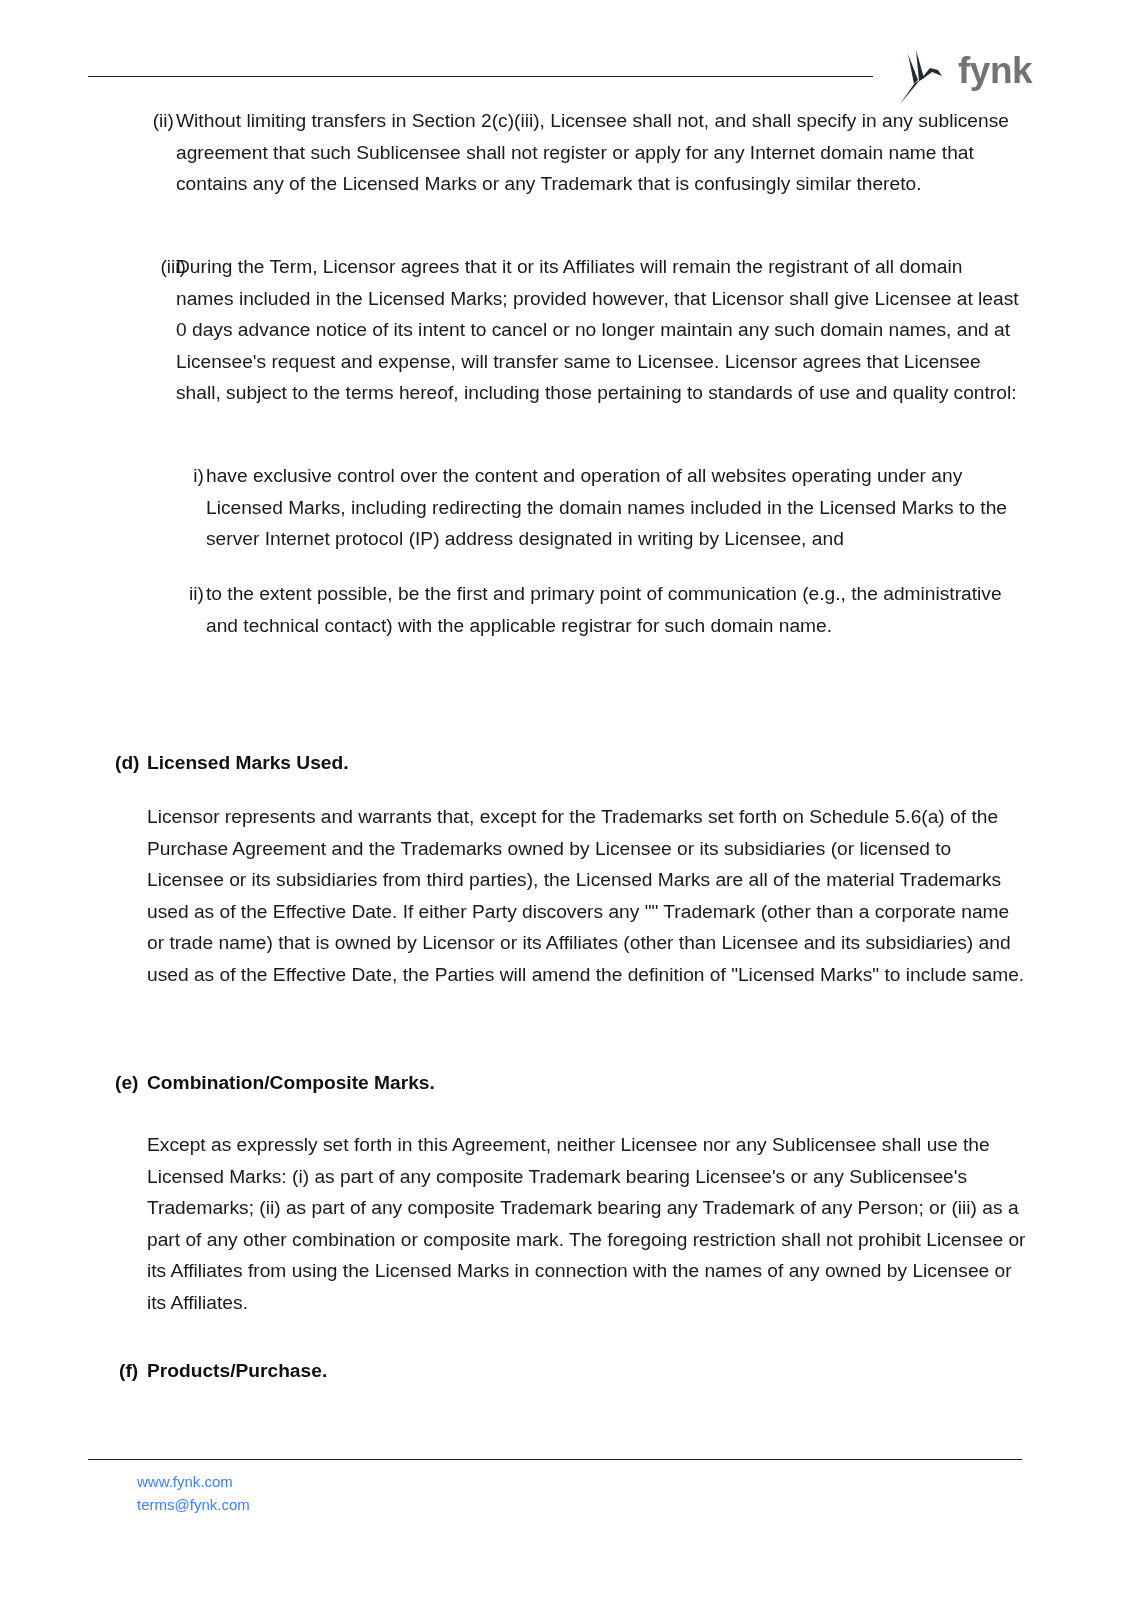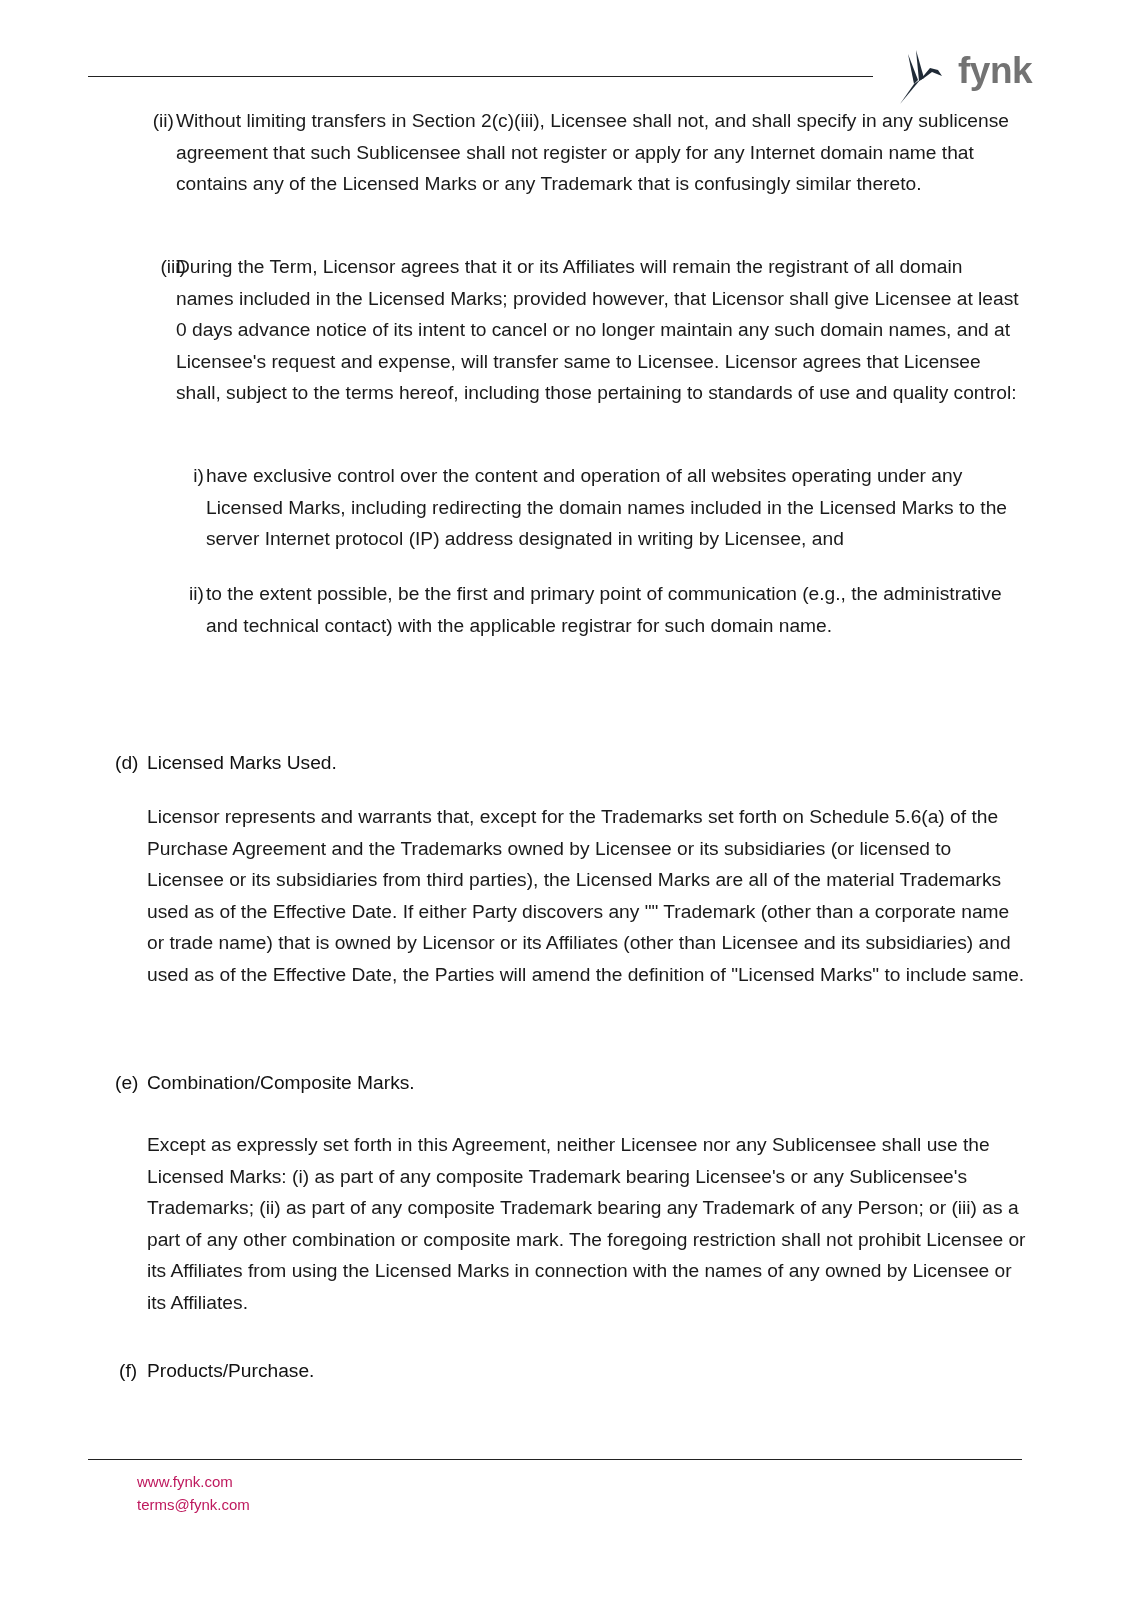--- a/index.html
+++ b/index.html
@@ -28,34 +28,34 @@
   #iii .content { padding-left: 34px; }
 
   #sub-i { left: 186px; top: 460px; width: 830px; }
   #sub-i .label { left: 0; width: 18px; }
   #sub-i .content { padding-left: 20px; }
 
   #sub-ii { left: 186px; top: 578px; width: 830px; }
   #sub-ii .label { left: 0; width: 18px; }
   #sub-ii .content { padding-left: 20px; }
 
-  .heading { position: absolute; left: 115px; font-size: 19.2px; font-weight: 400; color: #111; line-height: 28px; }
+  .heading { position: absolute; left: 115px; font-size: 19.2px; font-weight: 700; color: #111; line-height: 28px; }
   .heading .hl { display: inline-block; width: 32px; }
   #head-d { top: 749px; }
   #head-e { top: 1069px; }
   #head-f { top: 1357px; left: 119px; }
   #head-f .hl { width: 28px; }
 
   .para { position: absolute; left: 147px; width: 880px; }
   #para-d { top: 801px; }
   #para-e { top: 1129px; }
 
   .footer-rule { position: absolute; left: 88px; top: 1459px; width: 934px; height: 0;
                  border-top: 1.5px solid #222; }
-  .footer { position: absolute; left: 137px; top: 1470px; font-size: 15px; line-height: 23px; color: #be185d; }
+  .footer { position: absolute; left: 137px; top: 1470px; font-size: 15px; line-height: 23px; color: #3b82f6; }
 </style>
 </head>
 <body>
 
 <div class="header-rule"></div>
 <div class="logo">
   <span>
     <svg width="44" height="54" viewBox="0 0 44 54">
       <polygon points="10,4 20,30 16,34" fill="#1f2a36"></polygon>
       <polygon points="18,0 26,28 21,31" fill="#1f2a36"></polygon>

